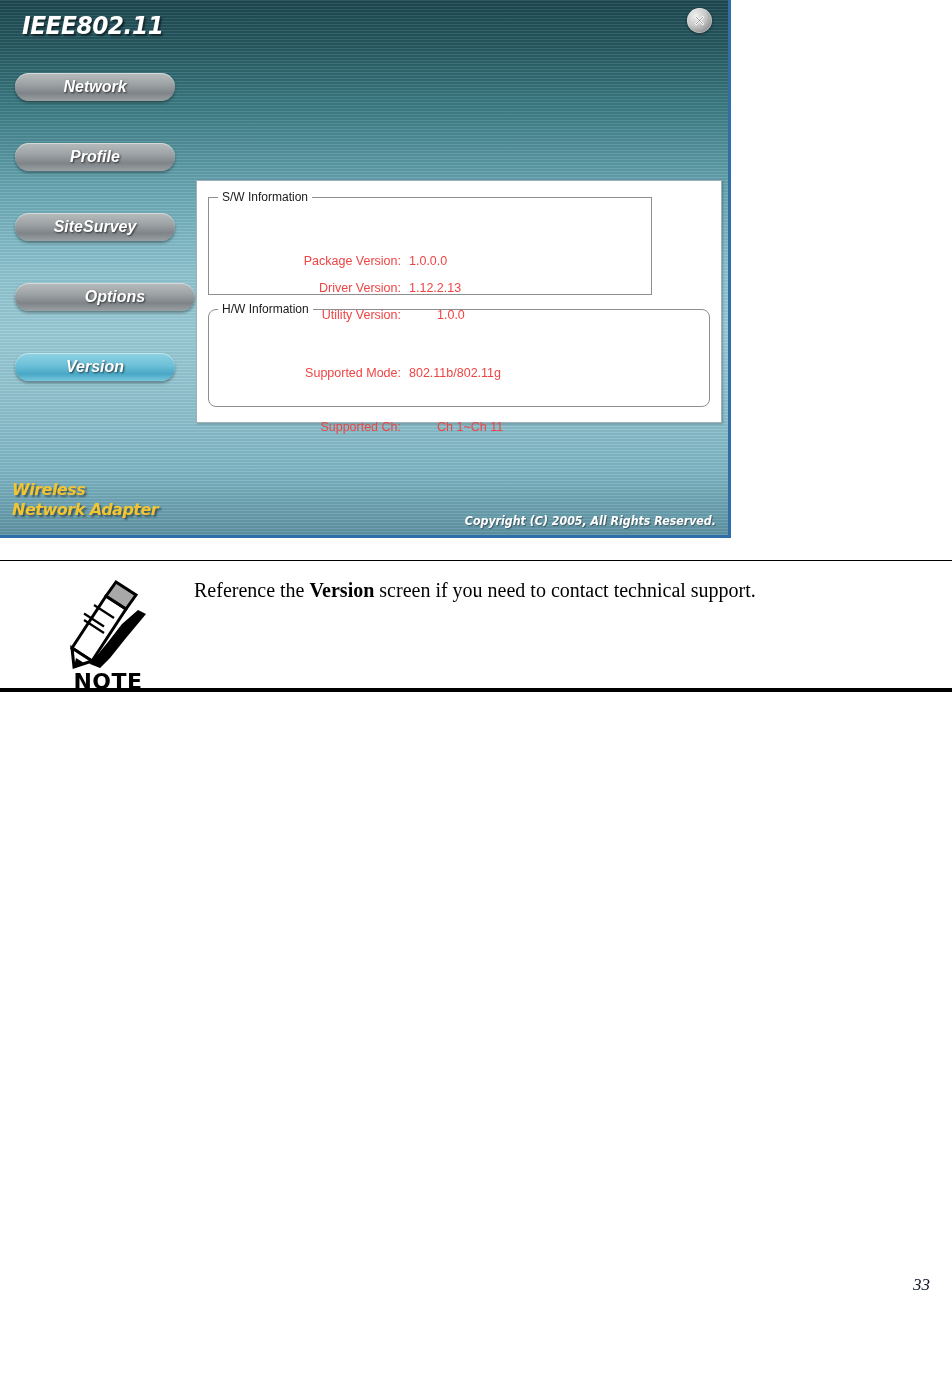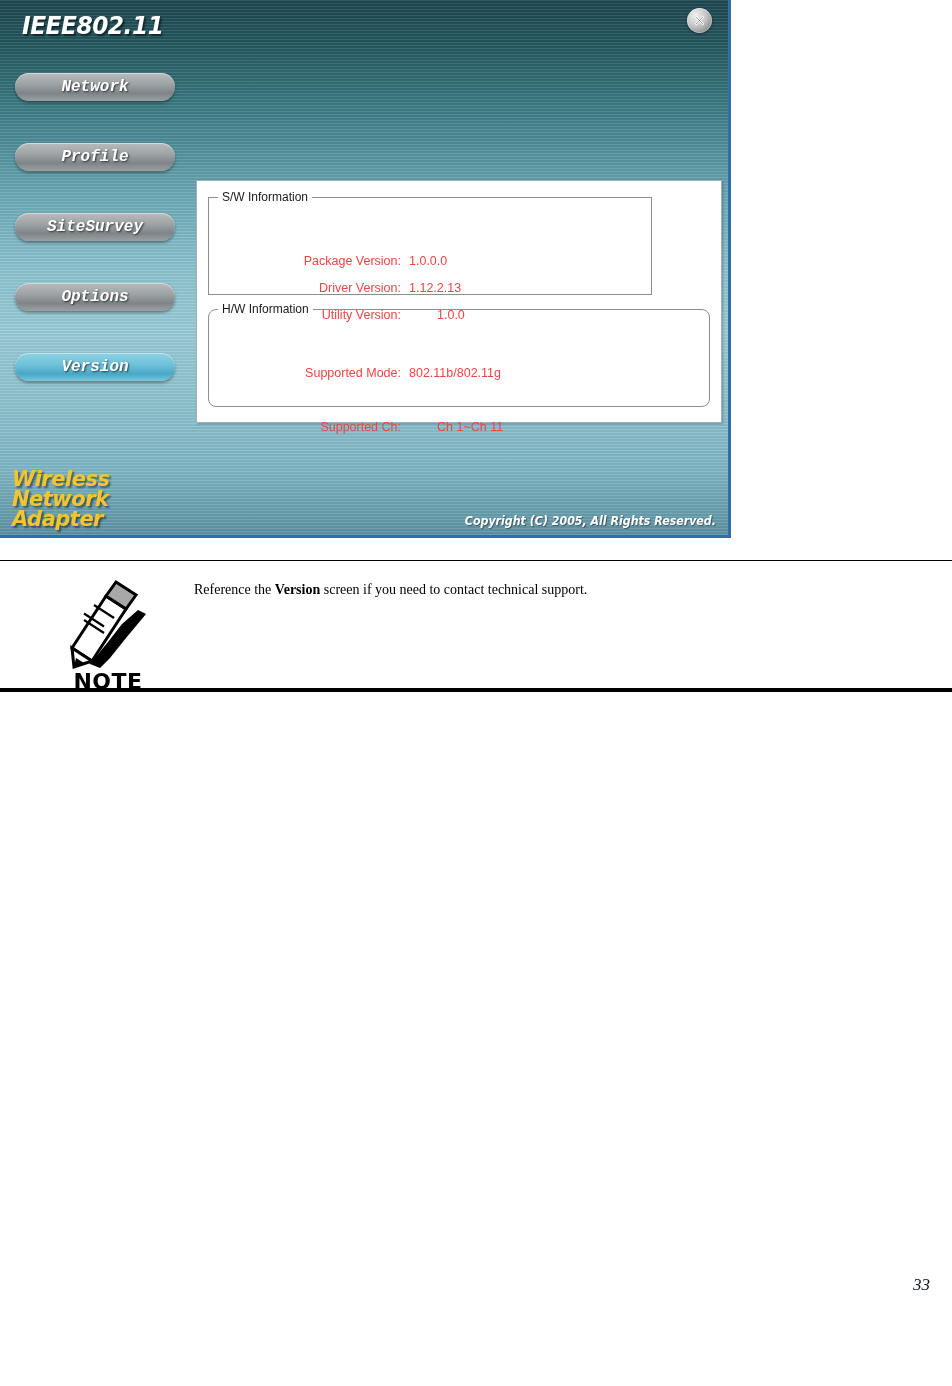--- a/index.html
+++ b/index.html
@@ -77,47 +77,47 @@
     height: 28px;
     border-radius: 14px;
     background: linear-gradient(180deg, #b8bcbd 0%, #9ca1a3 42%, #7e8488 72%, #9aa0a2 100%);
     box-shadow: 0 2px 3px rgba(0,0,0,0.35), inset 0 1px 0 rgba(255,255,255,0.45);
     display: flex;
     align-items: center;
     justify-content: center;
     cursor: pointer;
   }
   .nav-button span {
-    font-family: Liberation Mono, monospace;
+    font-family: Liberation Sans, sans-serif;
     font-weight: bold;
     font-style: italic;
     font-size: 16px;
     color: #ffffff;
     text-shadow: 1px 1px 2px rgba(0,0,0,0.65);
     letter-spacing: 0px;
     white-space: nowrap;
   }
   .nav-button.active {
     background: linear-gradient(180deg, #8fd2e4 0%, #6cc0d8 45%, #49a7c6 75%, #77c7dc 100%);
   }
   #nav-network   { top: 73px; }
   #nav-profile   { top: 115px; }
   #nav-sitesurvey{ top: 157px; }
-  #nav-options   { top: 199px; }
+  #nav-options   { top: 199px; padding-left: 20px; }
   #nav-version   { top: 241px; }
 
   #brand-tagline {
     position: absolute;
     left: 12px;
-    top: 469px;
+    top: 480px;
     width: 180px;
     font-family: "DejaVu Sans", sans-serif;
     font-weight: bold;
     font-style: italic;
-    font-size: 21px;
+    font-size: 16px;
     line-height: 20px;
     color: #f2c531;
     text-shadow: 2px 2px 2px rgba(0,0,0,0.45);
     letter-spacing: -0.5px;
   }
 
   
   #close-button {
     position: absolute;
     right: 16px;
@@ -241,21 +241,21 @@
     letter-spacing: 0.5px;
     color: #000000;
     margin-top: 19px;
   }
   #note-text {
     position: absolute;
     left: 194px;
     top: 575px;
     width: 700px;
     font-family: "Liberation Serif", serif;
-    font-size: 14px;
+    font-size: 20px;
     line-height: 30px;
     color: #000000;
   }
   #note-text b { font-weight: bold; }
   #note-link {
     color: #2020c0;
     text-decoration: underline;
   }
 
   

